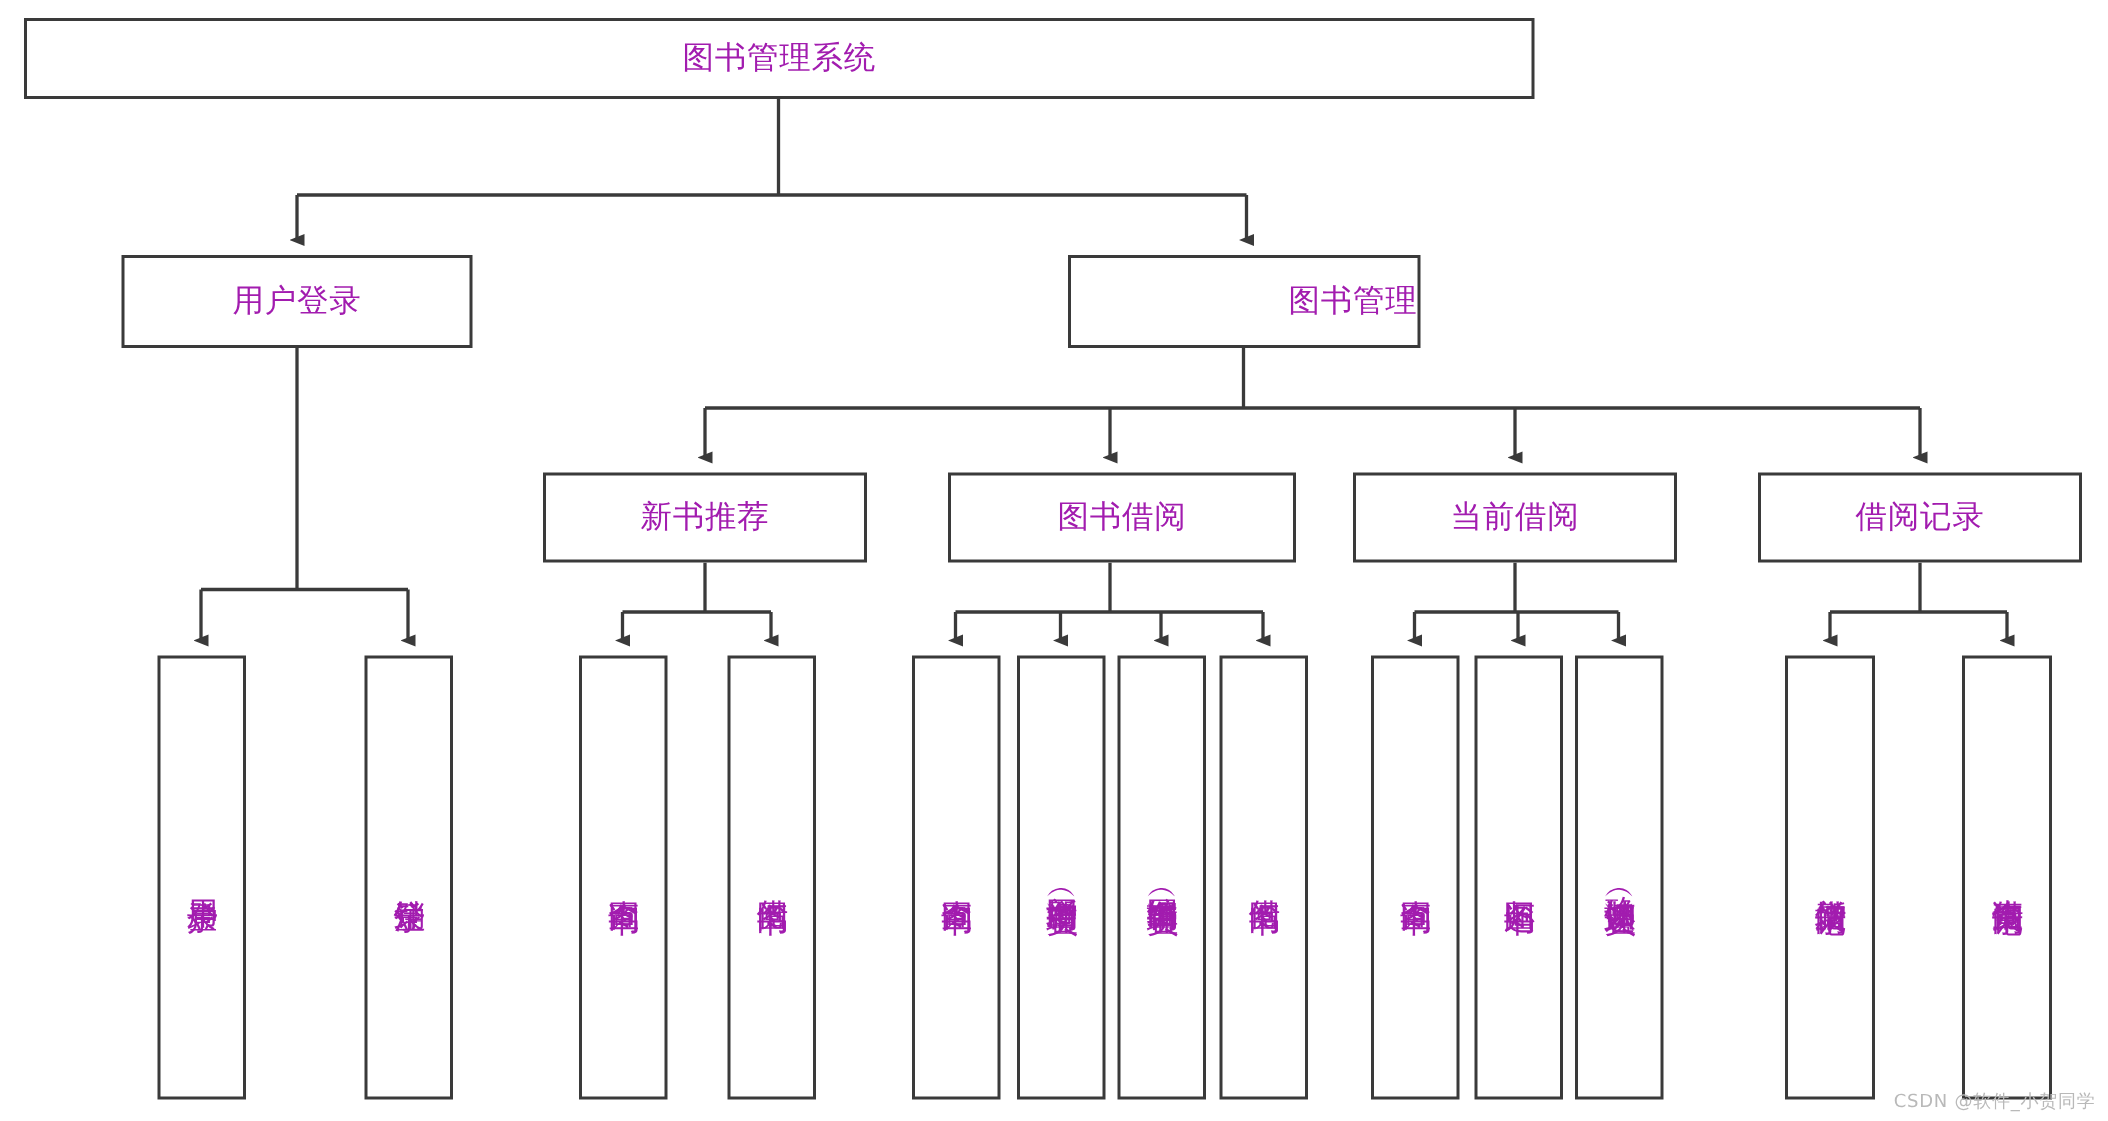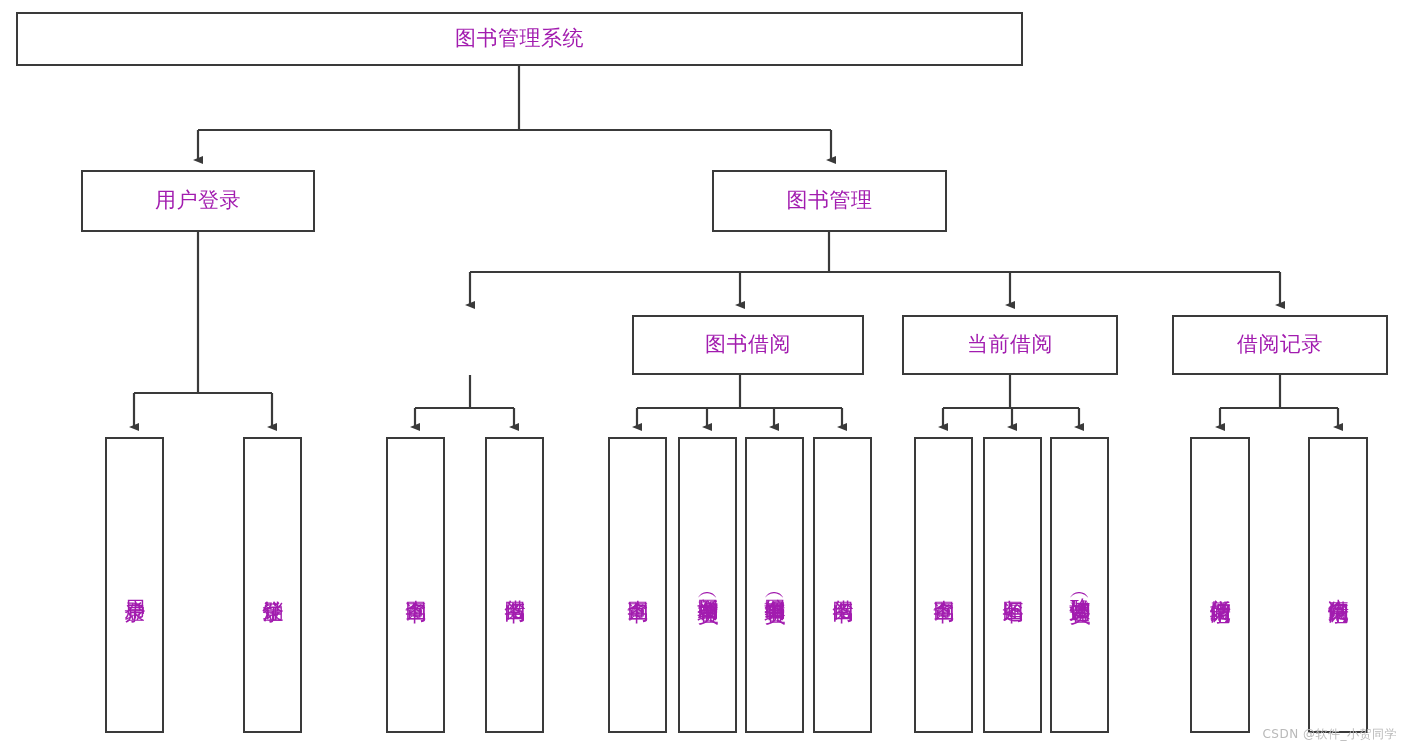--- a/index.html
+++ b/index.html
@@ -124,24 +124,27 @@
     </g>
   </svg>
 
   <div class="node h" style="left: 16px; top: 12px; width: 1007px; height: 54px;">
     <span>图书管理系统</span>
   </div>
 
   <div class="node h" style="left: 81px; top: 170px; width: 234px; height: 62px;">
     <span>用户登录</span>
   </div>
-  <div class="node h" style="left: 712px; top: 170px; width: 235px; height: 62px;">
+  <div class="node h" style="left: 712px; top: 170px; width: 235px; height: 62px; justify-content: flex-end;">
     <span>图书管理</span>
   </div>
 
+  <div class="node h" style="left: 362px; top: 315px; width: 216px; height: 60px;">
+    <span>新书推荐</span>
+  </div>
   <div class="node h" style="left: 632px; top: 315px; width: 232px; height: 60px;">
     <span>图书借阅</span>
   </div>
   <div class="node h" style="left: 1172px; top: 315px; width: 216px; height: 60px;">
     <span>借阅记录</span>
   </div>
   <div class="node h" style="left: 902px; top: 315px; width: 216px; height: 60px;">
     <span>当前借阅</span>
   </div>
 

